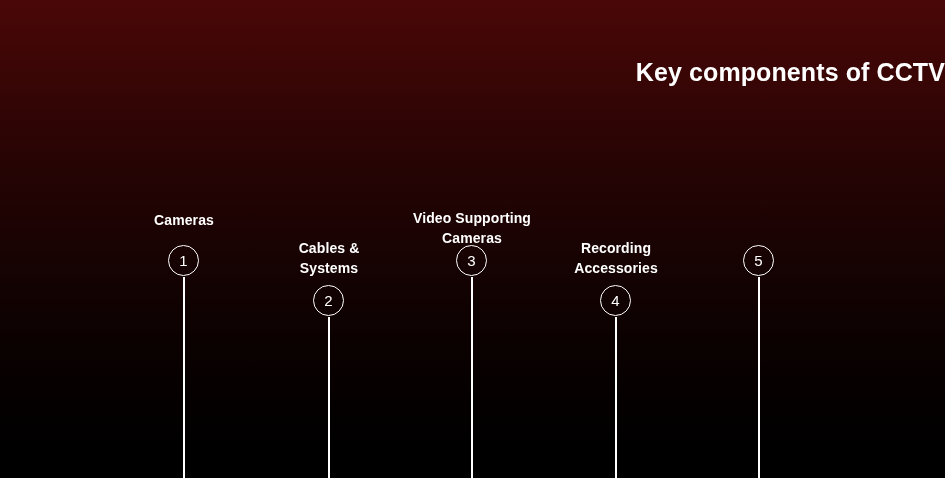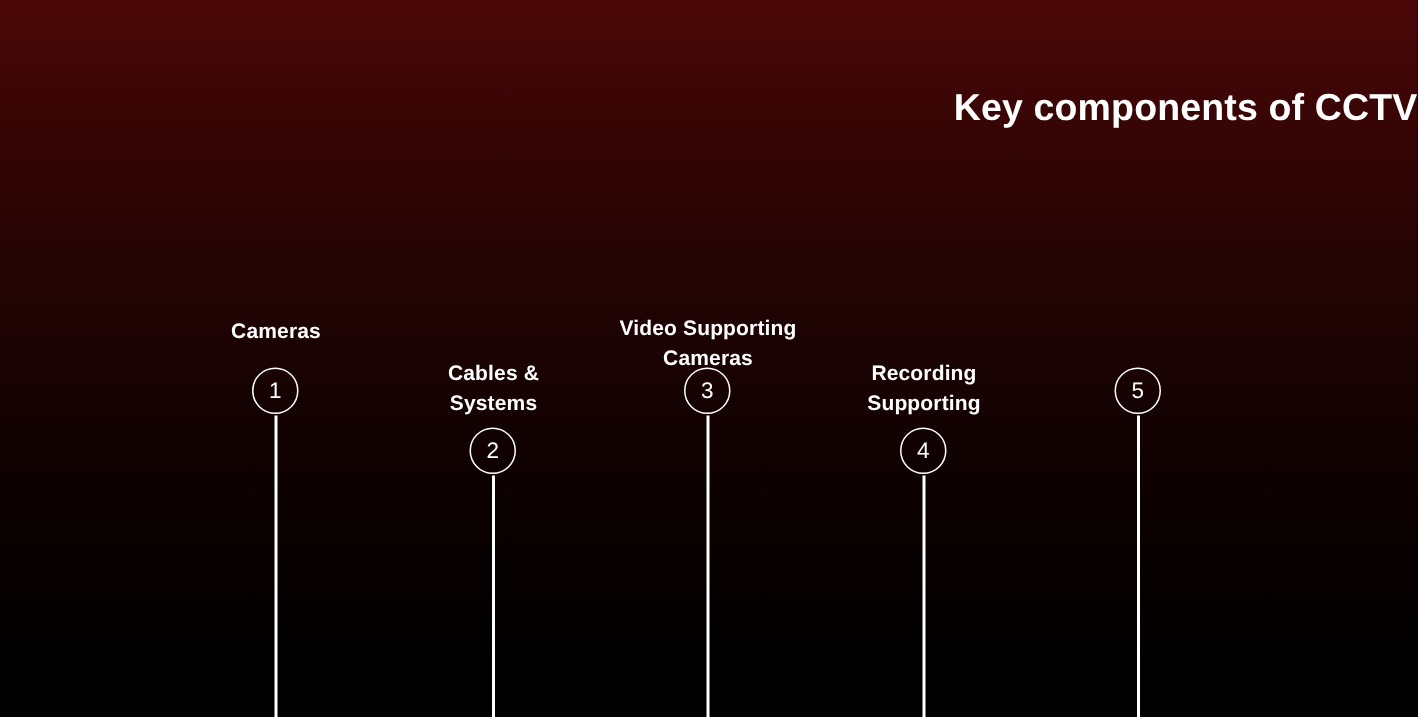--- a/index.html
+++ b/index.html
@@ -143,21 +143,21 @@
       </div>
       <div class="marker-circle">
         <span>3</span>
       </div>
       <div class="marker-stem"></div>
     </div>
 
     <div class="marker down two-line" style="left:616px;">
       <div class="marker-label">
         <div>Recording</div>
-        <div>Supporting</div>
+        <div>Accessories</div>
       </div>
       <div class="marker-circle">
         <span>4</span>
       </div>
       <div class="marker-stem"></div>
     </div>
 
     <div class="marker up two-line" style="left:759px;">
       <div class="marker-circle">
         <span>5</span>

